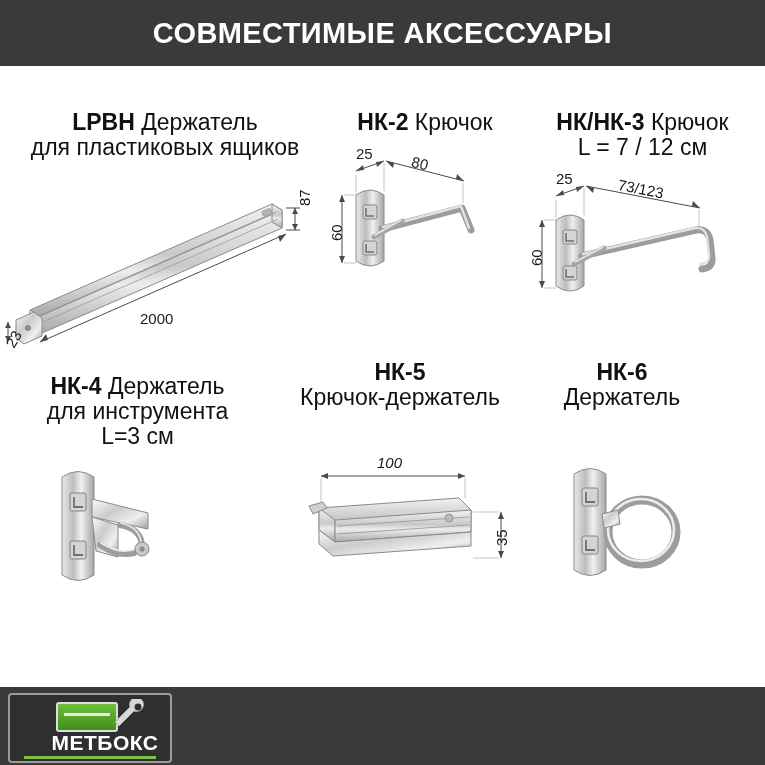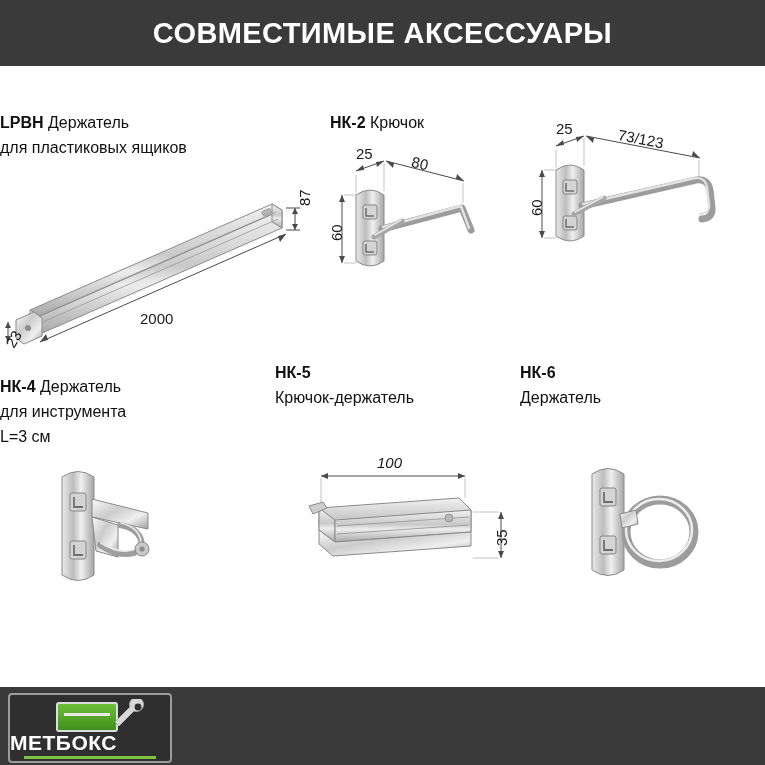--- a/index.html
+++ b/index.html
@@ -50,42 +50,42 @@
     width: 765px;
     height: 621px;
     background: #ffffff;
   }
 
   
   .cell {
     position: absolute;
   }
   .cell-title {
-    text-align: left;
-    font-size: 16px;
+    text-align: center;
+    font-size: 23px;
     line-height: 25px;
     color: #111111;
   }
   .cell-title .code {
     font-weight: bold;
   }
   .cell-art {
     position: relative;
     margin-top: 10px;
   }
 
   
   #cell-lpbh { left: 0px;   top: 44px; width: 330px; }
   #cell-hk2  { left: 330px; top: 44px; width: 190px; }
   #cell-hk3  { left: 520px; top: 44px; width: 245px; }
 
   
   #cell-hk4  { left: 0px;   top: 308px; width: 275px; }
   #cell-hk5  { left: 275px; top: 294px; width: 250px; }
-  #cell-hk6  { left: 520px; top: 294px; width: 240px; }
+  #cell-hk6  { left: 502px; top: 294px; width: 240px; }
 
   
   .dim-label {
     position: absolute;
     font-size: 15px;
     color: #1a1a1a;
     white-space: nowrap;
   }
 
   
@@ -106,20 +106,21 @@
     height: 66px;
     background: #2f2f2f;
     border: 2px solid #9b9b9b;
     border-radius: 4px;
     overflow: hidden;
   }
   .logo-text {
     position: absolute;
     left: 0; bottom: 6px;
     width: 190px;
+    text-align: center;
     color: #ffffff;
     font-size: 21px;
     font-weight: bold;
     letter-spacing: 0.5px;
     margin-top: 18px;
   }
   .logo-box {
     position: absolute;
     left: 46px; top: 7px;
     width: 58px;
@@ -290,20 +291,26 @@
           <line x1="14" y1="50" x2="26" y2="50" stroke="#b4b4b4" stroke-width="0.8"></line>
           <line x1="14" y1="118" x2="26" y2="118" stroke="#b4b4b4" stroke-width="0.8"></line>
         </svg>
         <div class="dim-label" style="left:26px; top:0px;">25</div>
         <div class="dim-label" style="left:84px; top:8px; transform:rotate(14deg); transform-origin:left top;">80</div>
         <div class="dim-label" style="left:-2px; top:96px; transform:rotate(-90deg); transform-origin:left top;">60</div>
       </div>
     </div>
 
     <div class="cell" id="cell-hk3">
+      <div class="cell-title">
+        <span class="code">НК/НК-3</span>
+        <span>Крючок</span>
+        <br>
+        <span>L = 7 / 12 см</span>
+      </div>
       <div class="cell-art">
         <svg class="art-svg" width="245" height="190" viewBox="0 0 245 190">
 
           <g stroke="#8c8c8c" stroke-width="1" fill="url(#gplate)">
             <path d="M36,50 q14,-10 28,0 v66 q-14,10 -28,0 z"></path>
           </g>
           <g fill="#d4d4d4" stroke="#858585" stroke-width="1">
             <rect x="43" y="60" width="14" height="14" rx="2"></rect>
             <rect x="43" y="96" width="14" height="14" rx="2"></rect>
           </g>

